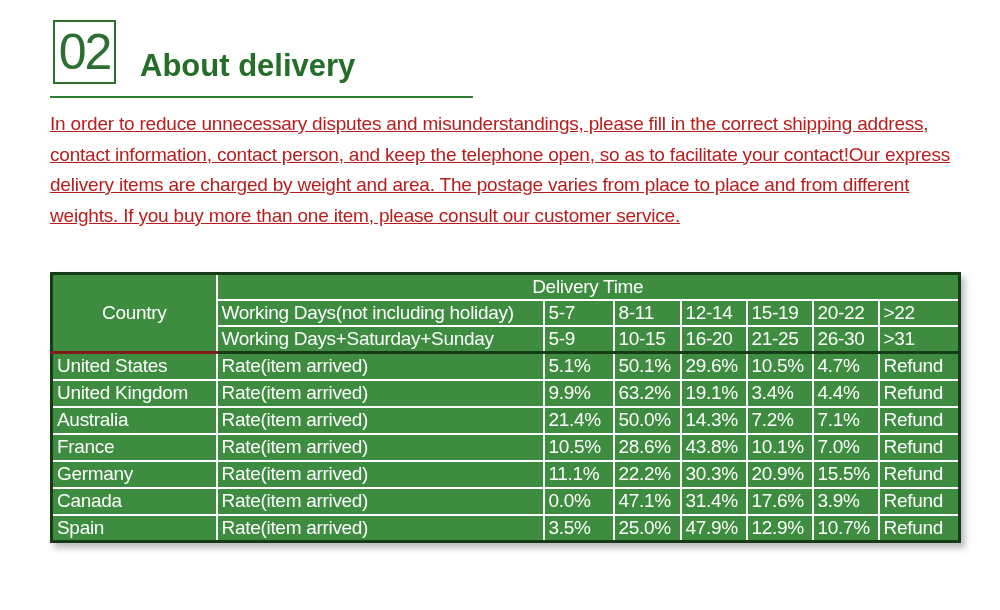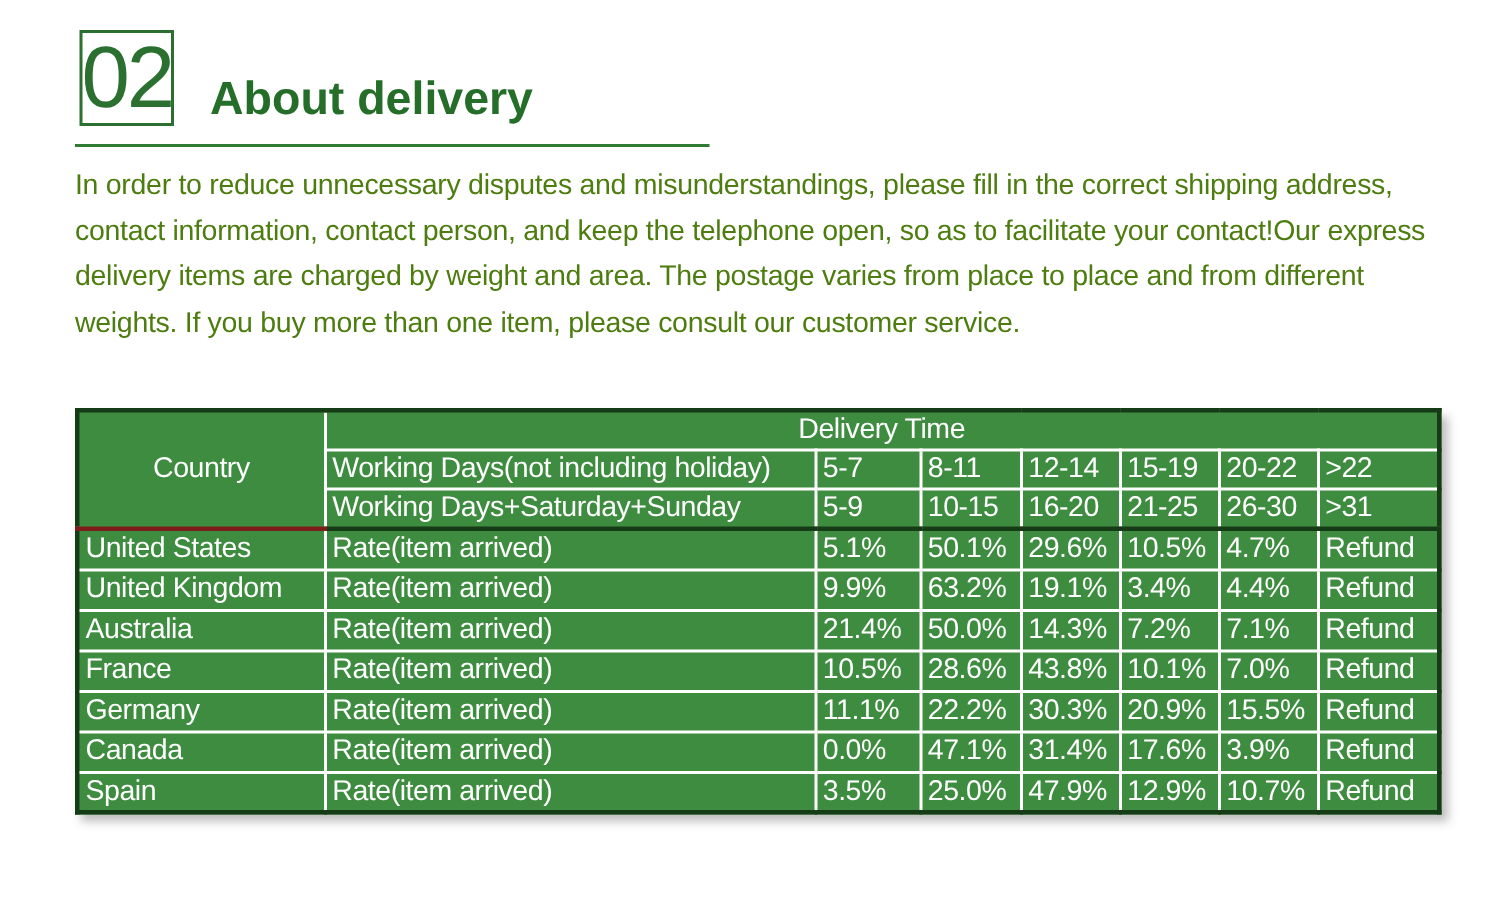--- a/index.html
+++ b/index.html
@@ -17,21 +17,21 @@
     position: absolute;
     left: 53px; top: 20px;
     width: 63px; height: 64px;
     border: 2px solid #2b7030;
     display: flex;
     align-items: center;
     justify-content: center;
   }
   .section-number {
     color: #2b7030;
-    font-size: 58px;
+    font-size: 50px;
     font-weight: 400;
     letter-spacing: -2px;
     line-height: 1;
   }
   .section-title {
     position: absolute;
     left: 140px; top: 48px;
     color: #256e29;
     font-size: 31px;
     font-weight: 700;
@@ -42,24 +42,25 @@
     left: 50px; top: 96px;
     width: 423px; height: 2px;
     background: #2e7d32;
   }
 
   
   .intro {
     position: absolute;
     left: 50px; top: 109px;
     width: 912px;
-    color: #4d7c0f;
+    color: #b91c1c;
     font-size: 19px;
     line-height: 30.5px;
     letter-spacing: -0.2px;
+    text-decoration: underline;
   }
 
   
   .delivery-table {
     position: absolute;
     left: 50px; top: 272px;
     width: 908px;
     border-collapse: collapse;
     table-layout: fixed;
     background: #3e8c3f;

